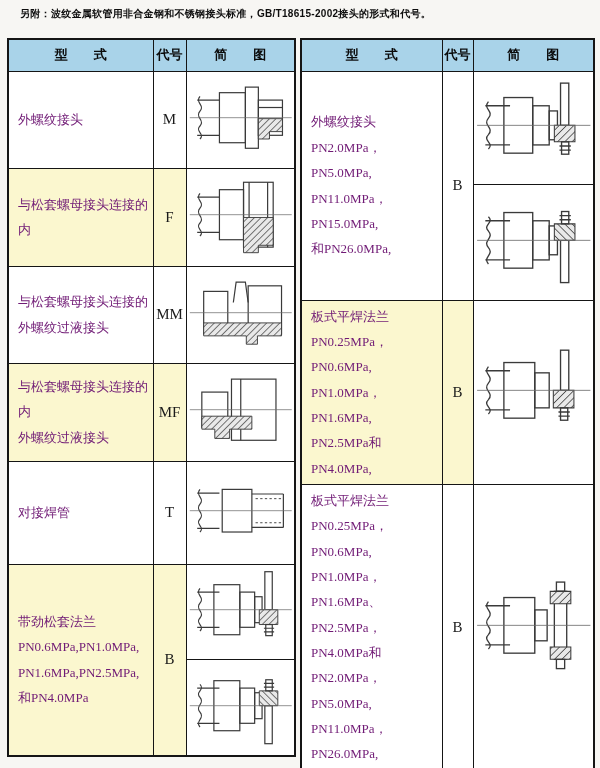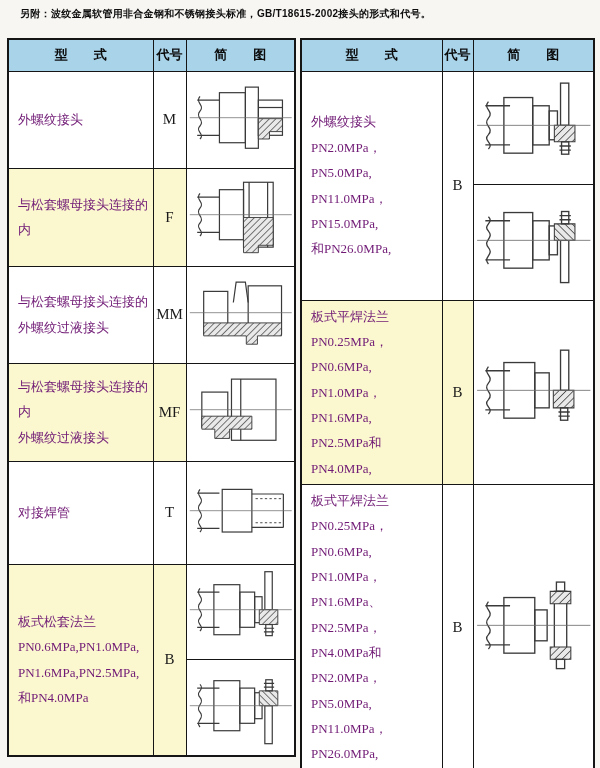--- a/index.html
+++ b/index.html
@@ -148,21 +148,21 @@
                 <path fill="none" stroke="#3a3a3a" stroke-width="1.3" d="M14,22 c-6,7 6,9 0,16 c-6,7 6,9 0,16 c-6,6 6,8 0,14"></path>
                 <rect fill="none" stroke="#3a3a3a" stroke-width="1.3" x="38" y="22" width="32" height="46"></rect>
                 <path fill="none" stroke="#3a3a3a" stroke-width="1.3" d="M70,27 H104 M70,63 H104 M104,27 V63"></path>
                 <path fill="none" stroke="#3a3a3a" stroke-width="1" stroke-dasharray="2.5,2.5" d="M74,32 H102 M74,58 H102"></path>
                 <line x1="3" y1="45" x2="113" y2="45" stroke="#6b6b6b" stroke-width="0.8"></line>
               </svg>
             </div>
           </td>
     </tr>
     <tr class="r95">
-      <td class="type hl" rowspan="2">板式松套法兰
+      <td class="type hl" rowspan="2">带劲松套法兰
 PN0.6MPa,PN1.0MPa,
 PN1.6MPa,PN2.5MPa,
 和PN4.0MPa</td>
       <td class="code hl" rowspan="2">B</td>
       <td class="diagc">
             <div class="diag">
               <svg viewBox="0 0 116 94" preserveAspectRatio="xMidYMid meet">
                 <path fill="none" stroke="#3a3a3a" stroke-width="1.3" d="M11,26 H35 M11,64 H35"></path>
                 <path fill="none" stroke="#3a3a3a" stroke-width="1.3" d="M14,22 c-6,7 6,9 0,16 c-6,7 6,9 0,16 c-6,6 6,8 0,14"></path>
                 <rect fill="none" stroke="#3a3a3a" stroke-width="1.3" x="29" y="18" width="28" height="54"></rect>

